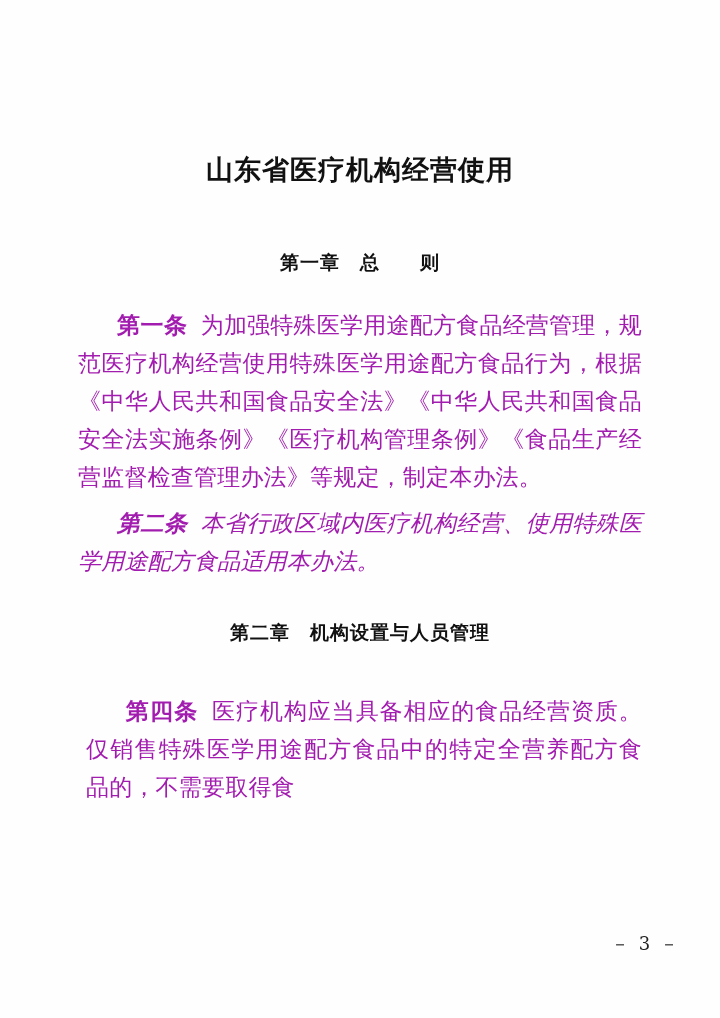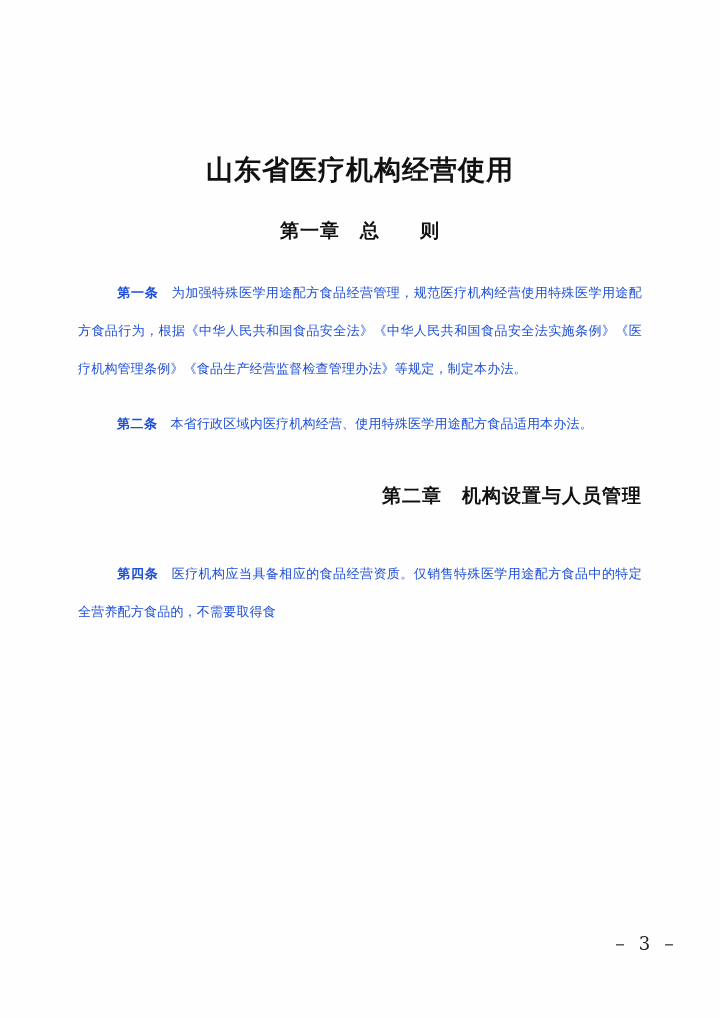--- a/index.html
+++ b/index.html
@@ -43,56 +43,57 @@
   }
   .chapter-heading {
     font-family: "DejaVu Sans", "Liberation Sans", sans-serif;
     font-weight: bold;
     font-size: 19px;
     text-align: center;
     letter-spacing: 1px;
     color: #111;
   }
   .chapter-1 {
-    margin-top: 28px;
+    margin-top: 60px;
   }
   .chapter-2 {
     margin-top: 40px;
-    text-align: right;
   }
   .body-para {
-    font-size: 13px;
+    font-size: 23px;
     line-height: 38px;
     text-align: justify;
     text-justify: inter-ideograph;
-    color: #1d4ed8;
+    color: #a21caf;
     margin: 0;
     letter-spacing: 0.2px;
   }
   .para-first {
     margin-top: 30px;
   }
   .indent {
     display: inline-block;
     width: 39px;
   }
   .art-label {
     font-family: "DejaVu Sans", "Liberation Sans", sans-serif;
     font-weight: bold;
     letter-spacing: 0.5px;
   }
   .gap-small {
     display: inline-block;
     width: 13px;
   }
   .para-gap {
-    margin-top: 17px;
+    margin-top: 8px;
+    font-style: italic;
   }
   .after-ch2 {
     margin-top: 46px;
+    margin-left: 8px;
   }
   .page-number {
     position: absolute;
     right: 40px;
     bottom: 62px;
     font-family: "DejaVu Serif", "Liberation Serif", serif;
     font-size: 18px;
     color: #222;
     letter-spacing: 2px;
   }

